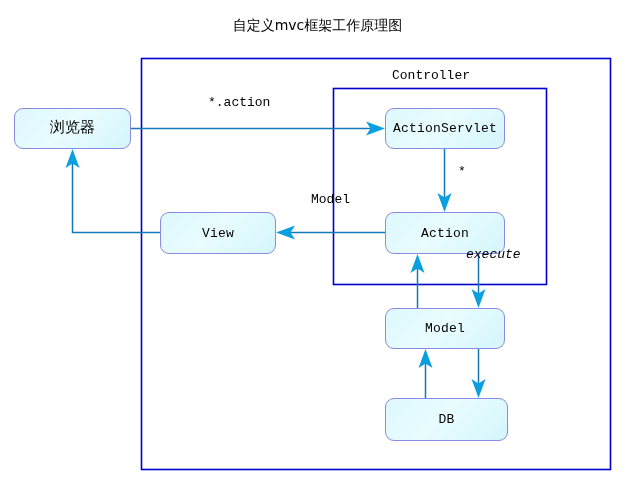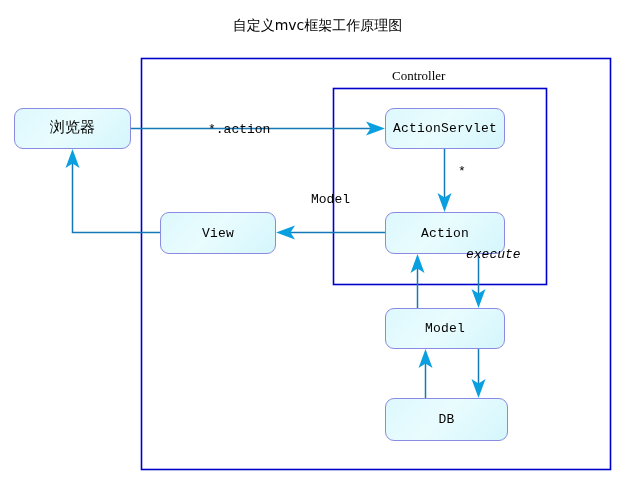--- a/index.html
+++ b/index.html
@@ -67,21 +67,21 @@
     text-align: center;
     font-family: "DejaVu Sans", sans-serif;
     font-size: 14px;
     color: #000000;
     z-index: 4;
   }
   #group-label-controller {
     position: absolute;
     left: 392px;
     top: 68px;
-    font-family: Liberation Serif, serif;
+    font-family: Liberation Mono, monospace;
     font-size: 13px;
     color: #000000;
     z-index: 4;
   }
   #watermark {
     position: absolute;
     left: 208px;
     top: 470px;
     width: 427px;
     text-align: right;
@@ -164,21 +164,21 @@
   </div>
 
   <div class="node" style="left:385px; top:398px; width:123px; height:43px;">
     <span class="node-label">DB</span>
   </div>
 
   <div class="node" style="left:385px; top:308px; width:120px; height:41px;">
     <span class="node-label">Model</span>
   </div>
 
-  <div class="edge-label" style="left:208px; top:95px;margin-top:27px;">*.action</div>
+  <div class="edge-label" style="left:208px; top:95px;">*.action</div>
 
   <div class="edge-label" style="left:311px; top:192px;">Model</div>
 
   <div class="edge-label" style="left:458px; top:164px;">*</div>
 
   <div class="edge-label" style="left:466px; top:247px;font-style:italic;">execute</div>
 
 
 </div>
 

